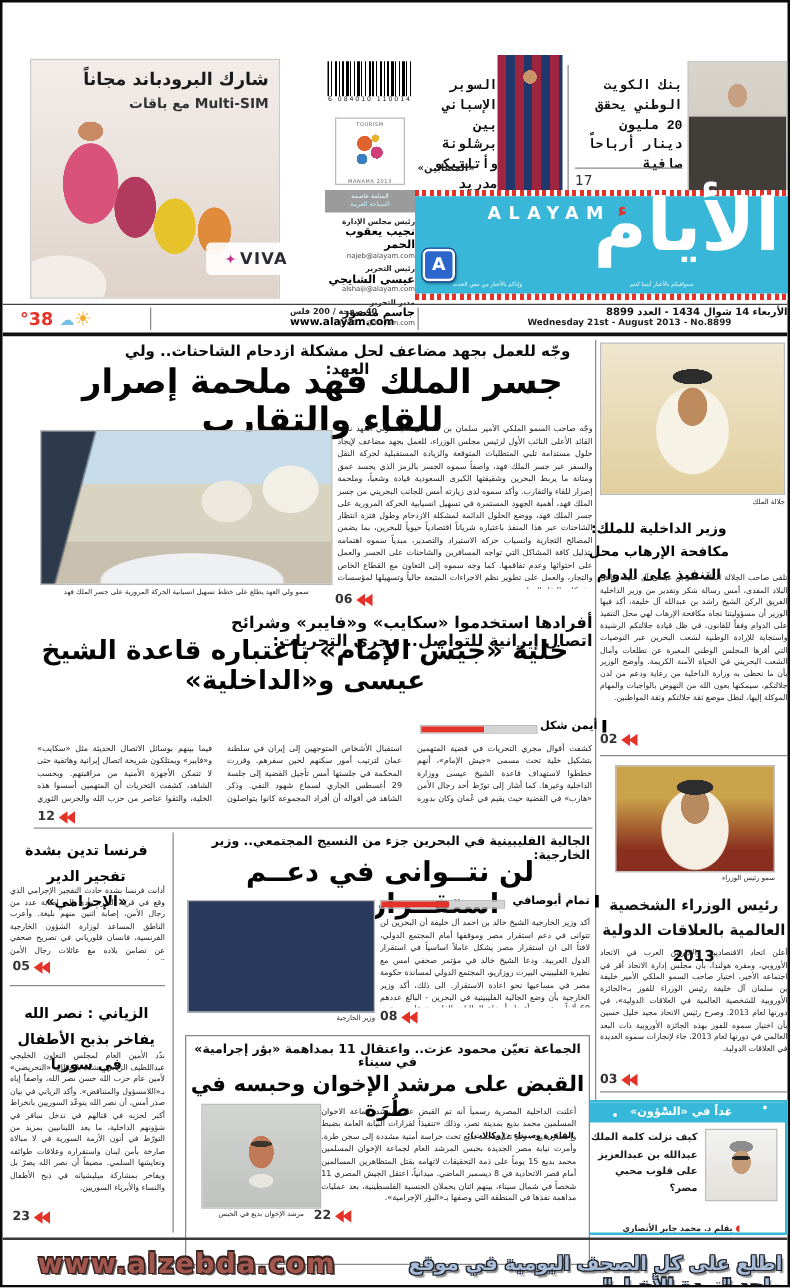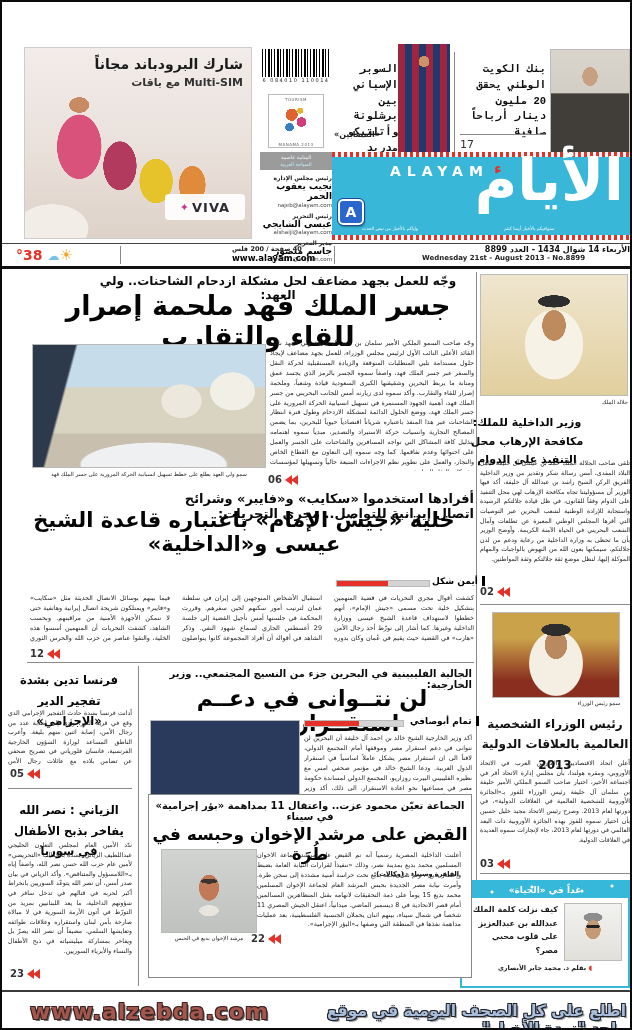--- a/index.html
+++ b/index.html
@@ -135,21 +135,21 @@
       text-shadow:1px 1px 0 #3a2320,-1px -1px 0 #3a2320,1px -1px 0 #3a2320,-1px 1px 0 #3a2320,2px 2px 0 #6b6b6b;}
   .ban-txt{font-weight:800;font-size:15.5px;color:#a9bdd9;
       text-shadow:1px 1px 0 #20242c,-1px -1px 0 #20242c,1px -1px 0 #20242c,-1px 1px 0 #20242c,2px 2px 1px #8a8a8a;}
   .badiebox{border:1px solid #888;background:#fff;}
 </style>
 </head>
 <body>
 
 <div id="paper">
 
-  <div class="abs ad rtl" style="left:22px;top:45px;width:228px;height:192px;">
+  <div class="abs ad rtl" style="left:22px;top:45px;width:200px;height:192px;">
     <div class="abs ad-h1" style="right:8px;top:8px;">شارك البرودباند مجاناً</div>
     <div class="abs ad-h2" style="right:8px;top:28px;direction:ltr;">مع باقات Multi-SIM</div>
     <div class="abs brandbox" style="left:140px;bottom:18px;width:80px;height:26px;">
       <span class="brand">VIVA</span>
         <span class="spark">✦</span>
     </div>
   </div>
 
   <div class="abs" style="left:260px;top:47px;width:68px;height:38px;">
     <div class="barcode" style="height:28px;"></div>
@@ -250,26 +250,26 @@
   <div class="abs rtl hl c" style="left:478px;top:712px;width:150px;font-size:12px;line-height:1.7;color:#111;">رئيس الوزراء الشخصية العالمية بالعلاقات الدولية 2013</div>
   <div class="abs rtl body j" style="left:478px;top:756px;width:150px;height:98px;overflow:hidden;font-size:6.2px;">أعلن اتحاد الاقتصاديين والإداريين العرب في الاتحاد الأوروبي، ومقره هولندا، بأن مجلس إدارة الاتحاد أقر في اجتماعه الأخير، اختيار صاحب السمو الملكي الأمير خليفة بن سلمان آل خليفة رئيس الوزراء للفوز بـ«الجائزة الأوروبية للشخصية العالمية في العلاقات الدولية»، في دورتها لعام 2013. وصرح رئيس الاتحاد مجيد خليل حسين بأن اختيار سموه للفوز بهذه الجائزة الأوروبية ذات البعد العالمي في دورتها لعام 2013، جاء لإنجازات سموه العديدة في العلاقات الدولية.</div>
   <div class="abs pref" style="left:478px;top:856px;">
     <span class="num">03</span>
       <span class="tri"></span>
       <span class="tri"></span>
   </div>
   <div class="hline" style="left:478px;top:871px;width:150px;"></div>
 
   <div class="abs tm-box" style="left:458px;top:878px;width:170px;height:108px;">
-    <div class="tm-head rtl" style="height:16px;line-height:16px;">غداً في «الحياة»</div>
+    <div class="tm-head rtl" style="height:16px;line-height:16px;">غداً في «الشؤون»</div>
     <div style="display:flex;flex-direction:row-reverse;padding:5px 6px 0 6px;gap:6px;">
       <div class="ph ph-ansari" style="width:58px;height:58px;flex:none;"></div>
       <div class="tm-q rtl" style="text-align:right;">كيف نزلت كلمة الملك عبدالله بن عبدالعزيز على قلوب محبي مصر؟</div>
     </div>
-    <div class="rtl tm-by" style="text-align:center;margin-top:3px;">
+    <div class="rtl tm-by" style="text-align:center;margin-top:18px;">
       <span class="reddot">◖</span> <span>بقلم د. محمد جابر الأنصاري</span>
     </div>
   </div>
 
   <div class="abs rtl kicker" style="left:150px;top:489px;width:322px;font-size:13px;text-align:right;">أفرادها استخدموا «سكايب» و«فايبر» وشرائح اتصال إيرانية للتواصل.. مجري التحريات:</div>
   <div class="abs rtl hl c" style="left:12px;top:506px;width:460px;font-size:21px;">خلية «جيش الإمام» باعتباره قاعدة الشيخ عيسى و«الداخلية»</div>
   <div class="abs byline-name rtl" style="left:430px;top:574px;">أيمن شكل</div>
   <div class="abs bybar" style="left:334px;top:578px;width:94px;"></div>
   <div class="abs rtl body j cols3" style="left:28px;top:592px;width:444px;height:56px;overflow:hidden;">كشفت أقوال مجري التحريات في قضية المتهمين بتشكيل خلية تحت مسمى «جيش الإمام»، أنهم خططوا لاستهداف قاعدة الشيخ عيسى ووزارة الداخلية وغيرها. كما أشار إلى تورّط أحد رجال الأمن «هارب» في القضية حيث يقيم في عُمان وكان بدوره استقبال الأشخاص المتوجهين إلى إيران في سلطنة عمان لترتيب أمور سكنهم لحين سفرهم. وقررت المحكمة في جلستها أمس تأجيل القضية إلى جلسة 29 أغسطس الجاري لسماع شهود النفي. وذكر الشاهد في أقواله أن أفراد المجموعة كانوا يتواصلون فيما بينهم بوسائل الاتصال الحديثة مثل «سكايب» و«فايبر» ويمتلكون شريحة اتصال إيرانية وهاتفية حتى لا تتمكن الأجهزة الأمنية من مراقبتهم. وبحسب الشاهد، كشفت التحريات أن المتهمين أسسوا هذه الخلية، والتقوا عناصر من حزب الله والحرس الثوري الإيراني وتلقوا تدريبات وتمويلاً مالياً، وكانت مهمة المتهم السابع تجنيد عناصر من المجموعة واستلام أموال من الحرس الثوري وكان هو قائد المجموعة في البحرين.</div>
   <div class="abs pref" style="left:28px;top:646px;">
@@ -304,21 +304,21 @@
   <div class="abs bybar" style="left:302px;top:718px;width:100px;"></div>
   <div class="abs ph ph-fm" style="left:148px;top:718px;width:150px;height:90px;"></div>
   <div class="abs cap rtl" style="left:148px;top:810px;width:150px;text-align:right;">وزير الخارجية</div>
   <div class="abs rtl body j" style="left:302px;top:732px;width:168px;height:72px;overflow:hidden;">أكد وزير الخارجية الشيخ خالد بن احمد آل خليفة أن البحرين لن تتوانى في دعم استقرار مصر وموقفها أمام المجتمع الدولي، لافتاً الى ان استقرار مصر يشكل عاملاً اساسياً في استقرار الدول العربية. ودعا الشيخ خالد في مؤتمر صحفي امس مع نظيره الفليبيني البيرت روزاريو، المجتمع الدولي لمساندة حكومة مصر في مساعيها نحو اعادة الاستقرار. الى ذلك، أكد وزير الخارجية بأن وضع الجالية الفليبينية في البحرين - البالغ عددهم 60 ألفاً - هو من أفضل أوضاع الجاليات الفليبينية على مستوى العالم، معتبراً الرعايا الفليبينيين في المملكة «جزءاً من نسيج المجتمع البحريني المتنوع».</div>
   <div class="abs pref" style="left:302px;top:806px;">
     <span class="num">08</span>
       <span class="tri"></span>
       <span class="tri"></span>
   </div>
 
-  <div class="abs badiebox" style="left:146px;top:792px;width:324px;height:184px;">
+  <div class="abs badiebox" style="left:146px;top:826px;width:324px;height:184px;">
     <div class="rtl kicker c" style="font-size:10px;margin-top:5px;">الجماعة تعيّن محمود عزت.. واعتقال 11 بمداهمة «بؤر إجرامية» في سيناء</div>
     <div class="rtl hl c" style="font-size:17px;margin-top:3px;">القبض على مرشد الإخوان وحبسه في طُرَة</div>
     <div class="rtl" style="font-size:6.5px;font-weight:bold;margin:6px 12px 0 0;text-align:right;">القاهرة وسيناء - (وكالات):</div>
     <div class="abs rtl body j" style="right:10px;top:56px;width:204px;height:92px;overflow:hidden;">أعلنت الداخلية المصرية رسمياً أنه تم القبض على مرشد جماعة الاخوان المسلمين محمد بديع بمدينة نصر، وذلك «تنفيذاً لقرارات النيابة العامة بضبط وإحضار بديع»، وتم نقل محمد بديع تحت حراسة أمنية مشددة إلى سجن طرة. وأمرت نيابة مصر الجديدة بحبس المرشد العام لجماعة الإخوان المسلمين محمد بديع 15 يوماً على ذمة التحقيقات لاتهامه بقتل المتظاهرين المسالمين أمام قصر الاتحادية في 8 ديسمبر الماضي. ميدانياً، اعتقل الجيش المصري 11 شخصاً في شمال سيناء، بينهم اثنان يحملان الجنسية الفلسطينية، بعد عمليات مداهمة نفذها في المنطقة التي وصفها بـ«البؤر الإجرامية».</div>
     <div class="abs ph ph-badie" style="left:12px;top:54px;width:96px;height:84px;"></div>
     <div class="abs cap rtl c" style="left:12px;top:140px;width:96px;">مرشد الإخوان بديع في الحبس</div>
     <div class="abs pref" style="right:190px;top:138px;">
       <span class="num">22</span>
         <span class="tri"></span>
         <span class="tri"></span>

